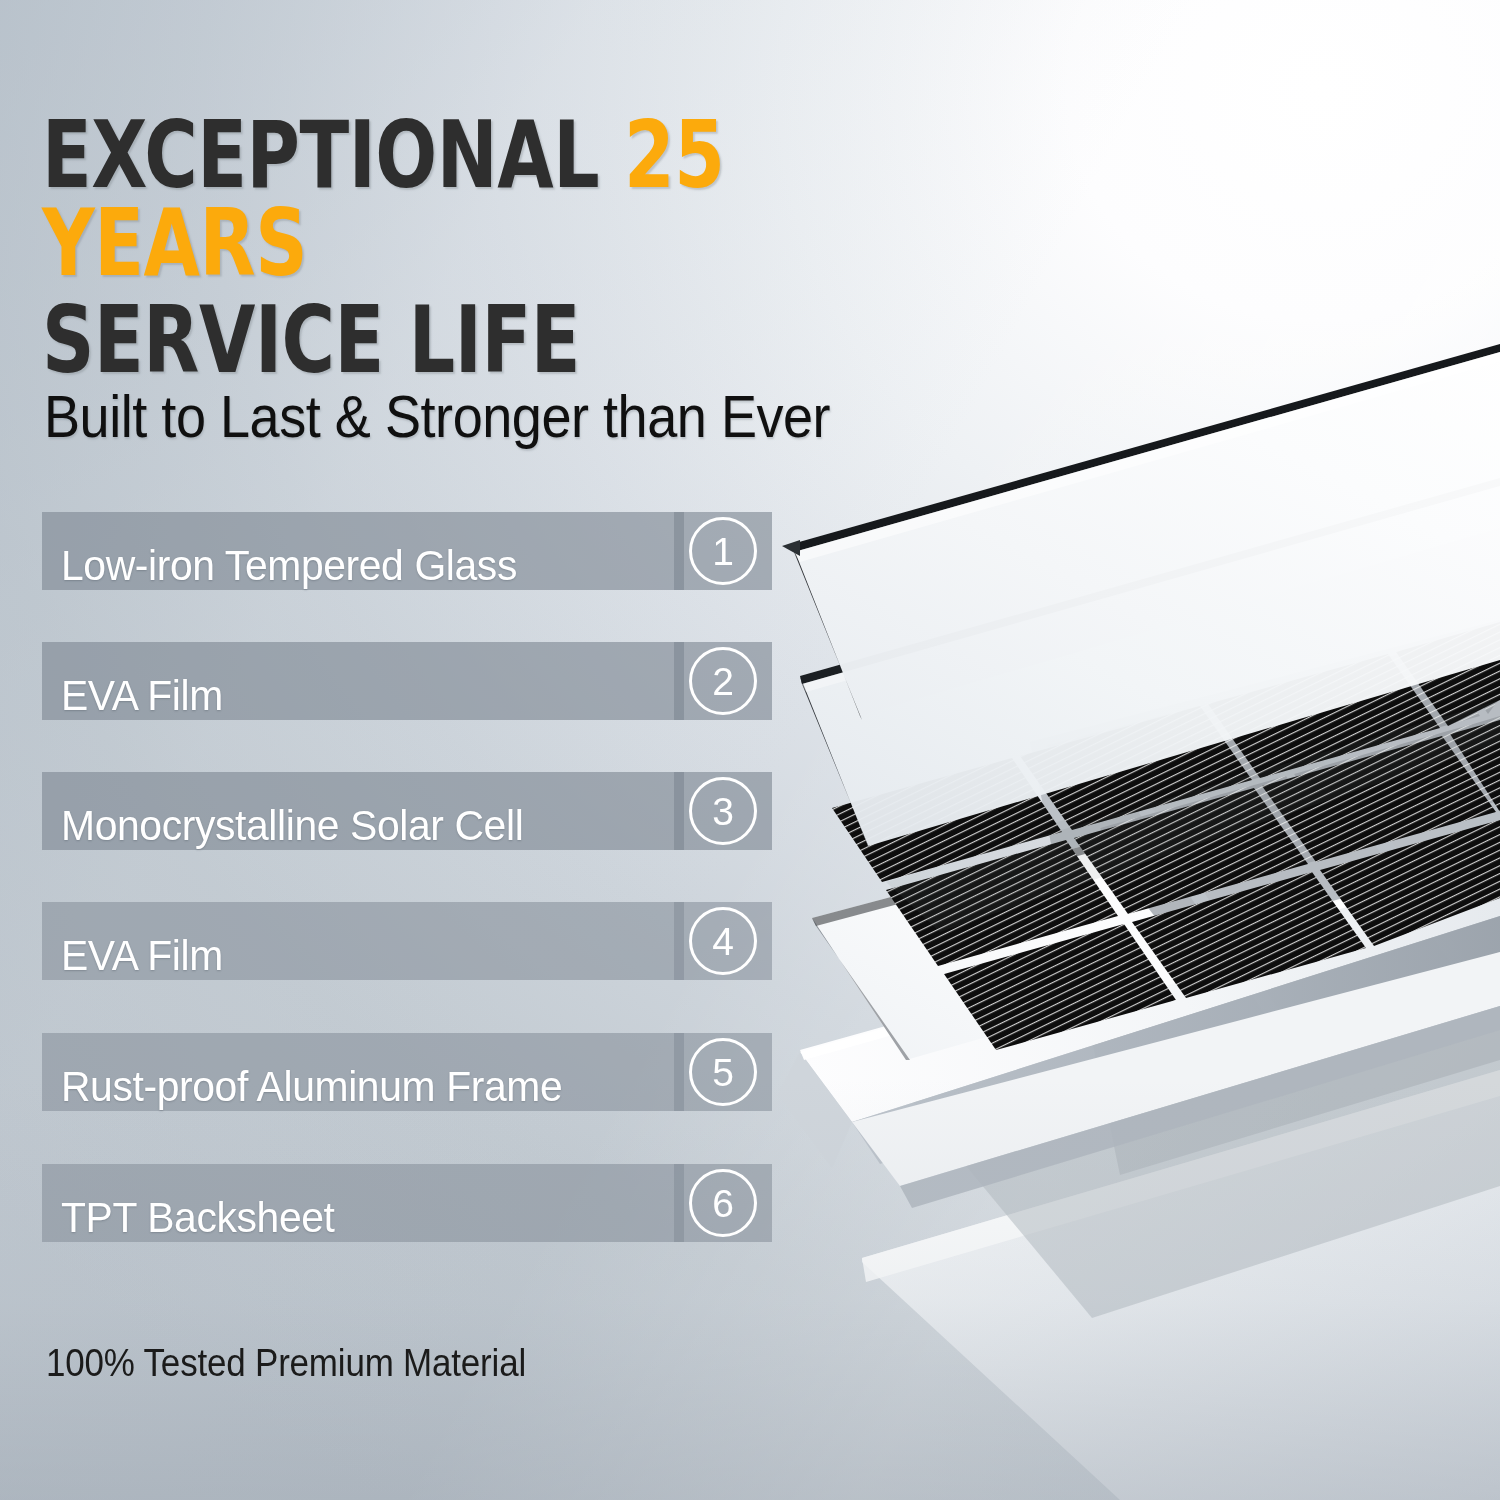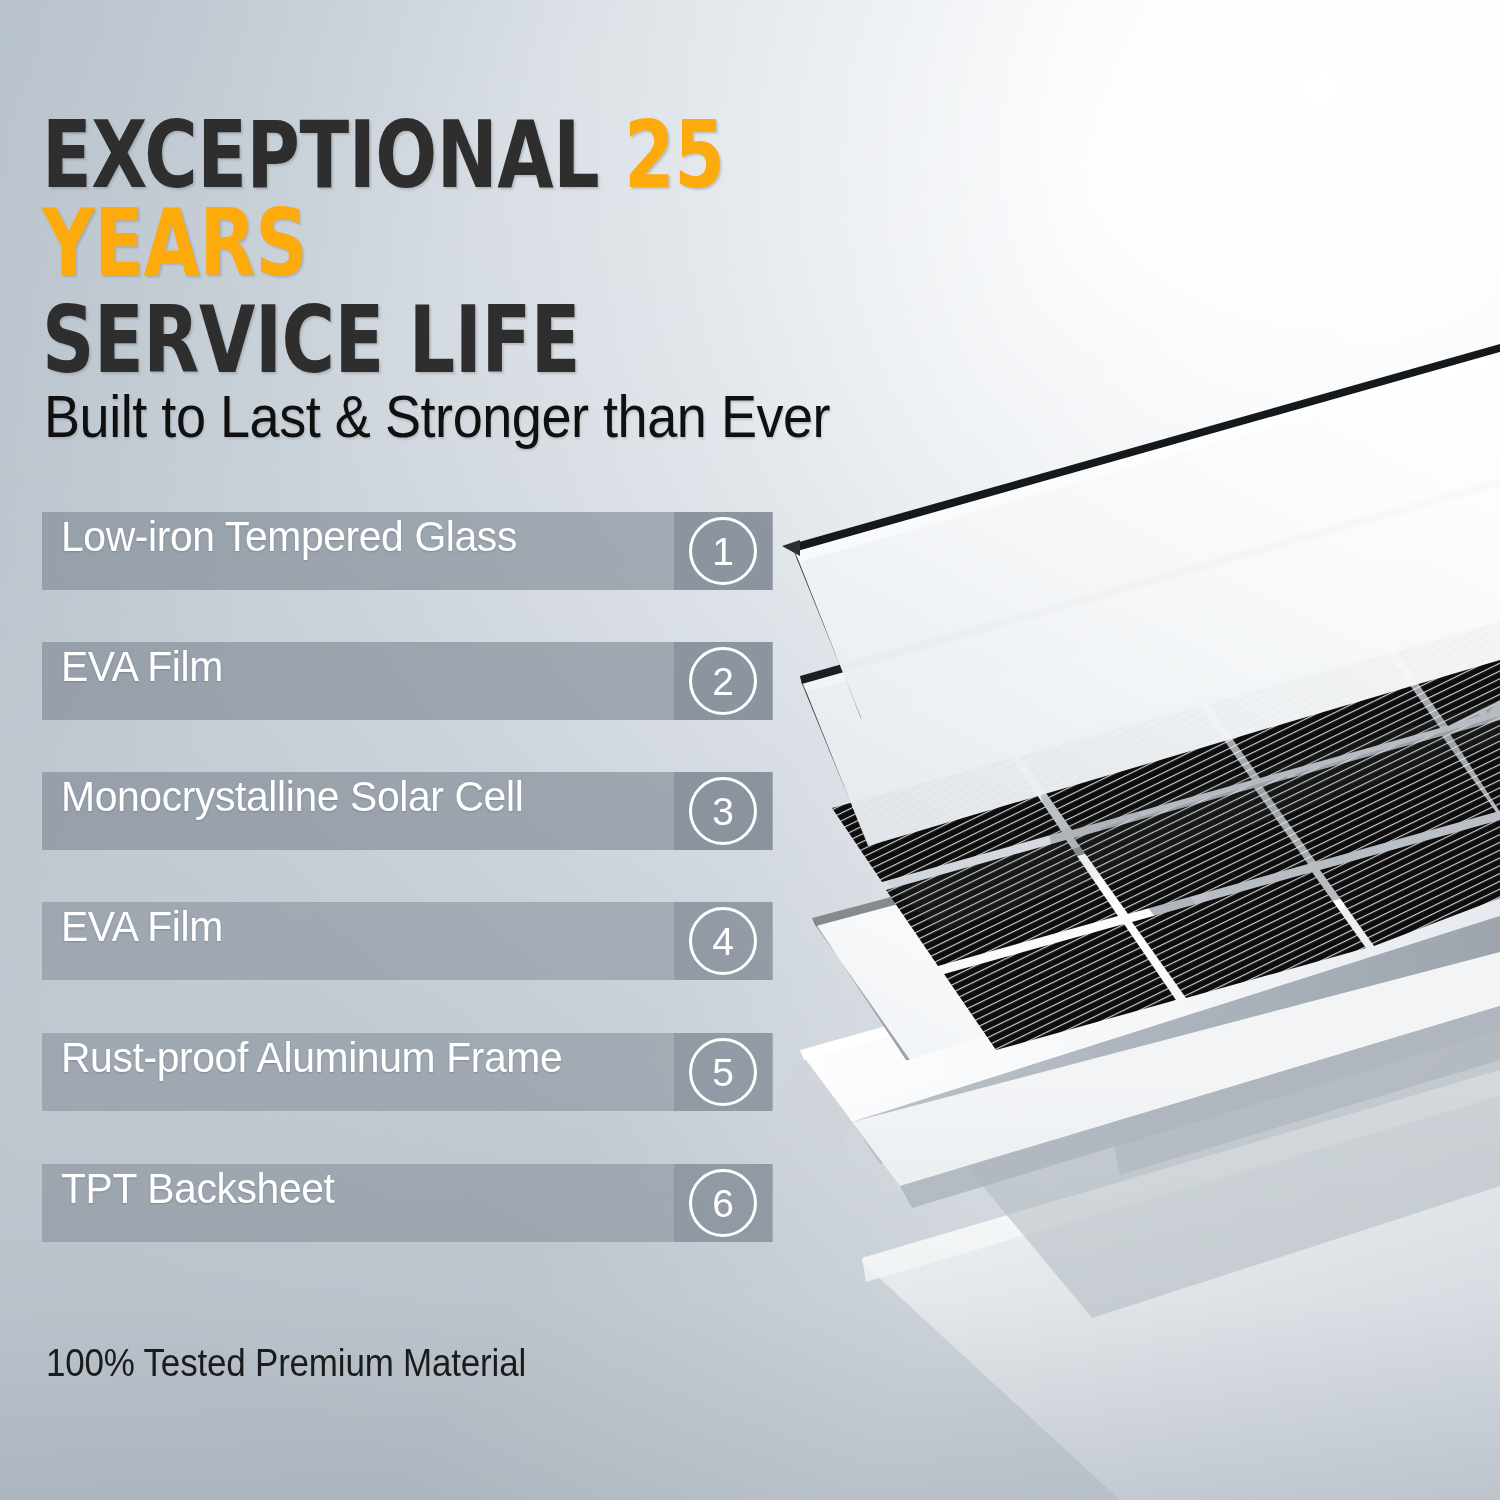--- a/index.html
+++ b/index.html
@@ -52,23 +52,23 @@
   .footnote{
     position:absolute;left:46px;top:1342px;
     font-size:38px;color:#1b1b1b;letter-spacing:-.2px;
     transform:scaleX(.92);transform-origin:left top;
   }
 
   
   .rows{position:absolute;left:0;top:0;width:1500px;height:1500px;}
   .row{position:absolute;left:42px;height:78px;}
   .row .bar{
-    position:absolute;left:0;top:0;width:731px;height:78px;
+    position:absolute;left:0;top:0;width:642px;height:78px;
     background:rgba(126,136,147,.62);
-    display:flex;align-items:flex-start;
+    display:flex;align-items:flex-end;
   }
   .row .bar span{
     padding-left:20px;color:#ffffff;font-size:43px;letter-spacing:-.4px;
     white-space:nowrap;transform:scaleX(.95);transform-origin:left center;
     text-shadow:0 1px 2px rgba(60,68,78,.30);
   }
   .row .badge{
     position:absolute;left:632px;top:0;width:98px;height:78px;
     background:rgba(126,136,147,.62);
     display:flex;align-items:center;justify-content:center;

